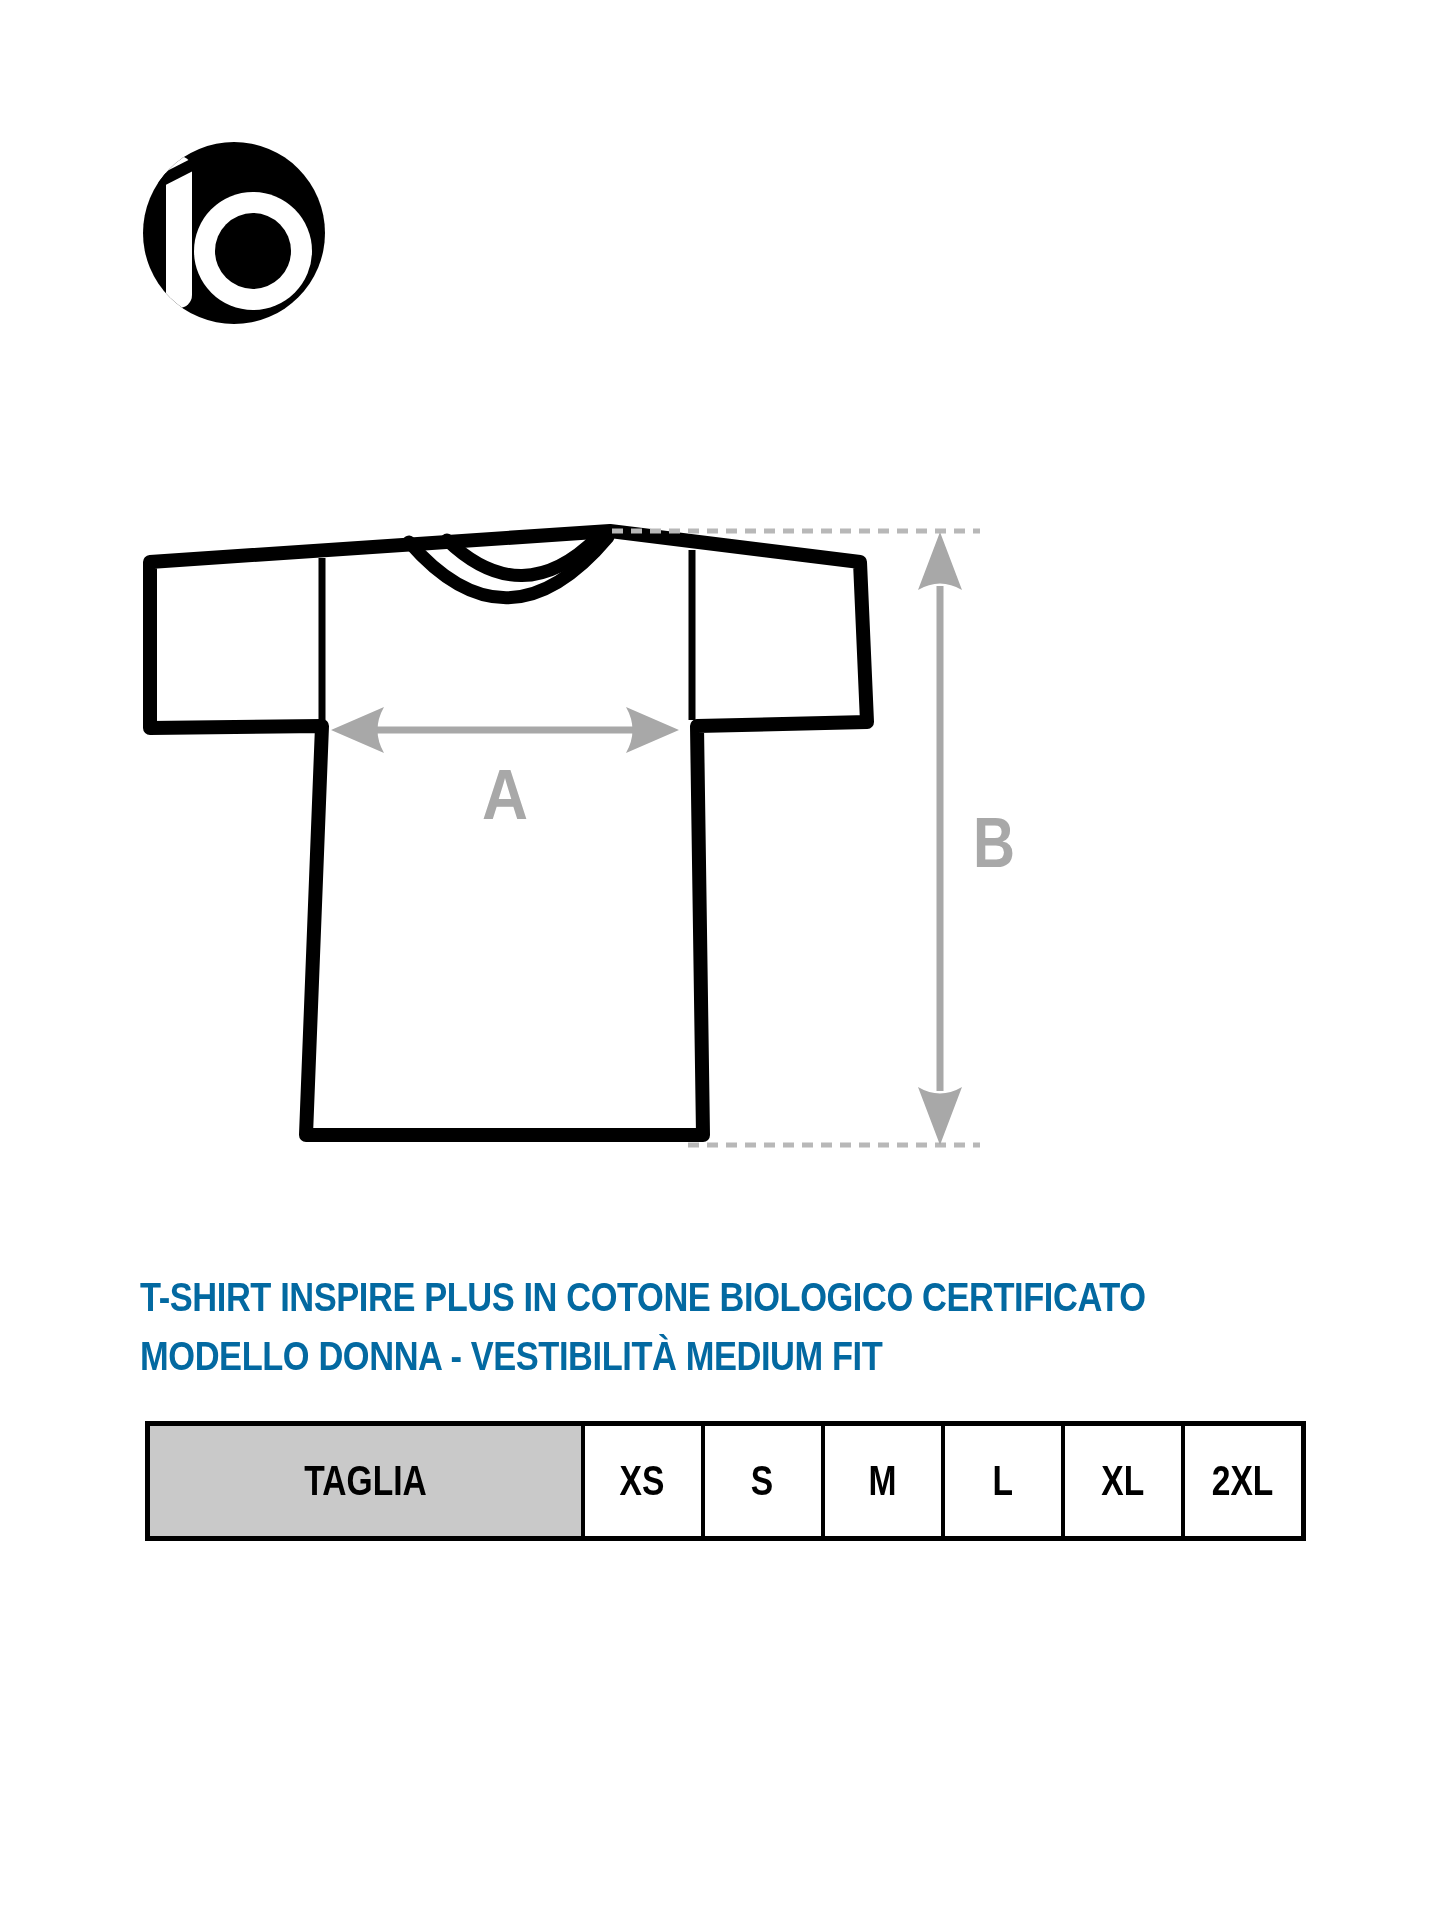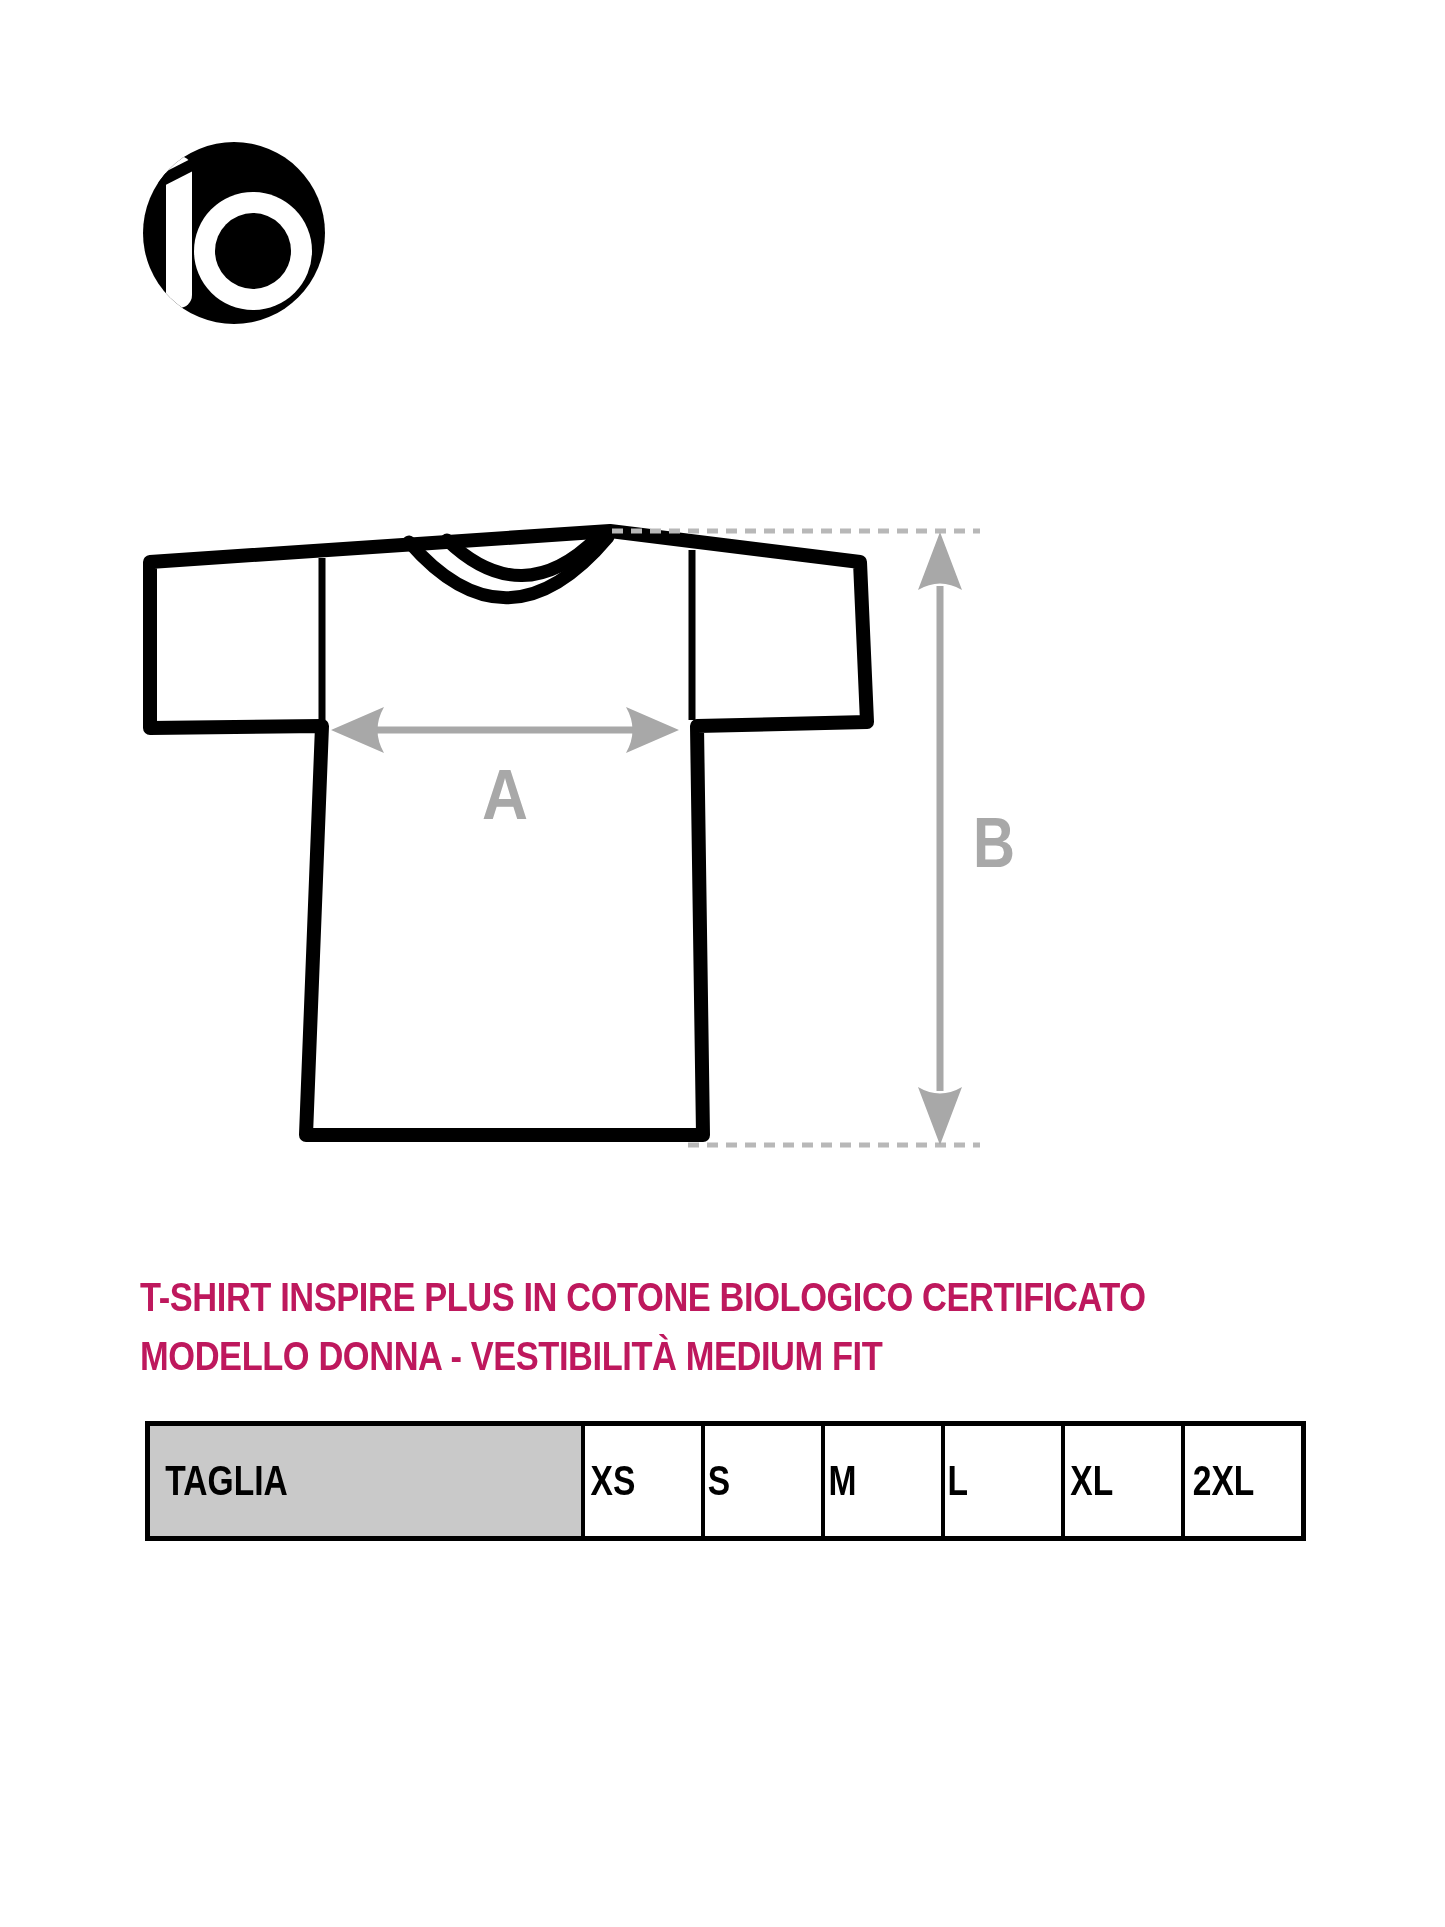--- a/index.html
+++ b/index.html
@@ -11,34 +11,34 @@
   .logo{position:absolute;left:143px;top:142px;width:182px;height:182px;}
   
   .diagram{position:absolute;left:0;top:0;width:1445px;height:1927px;}
   .diagram text{
     font-family:"Liberation Sans", sans-serif;
     font-weight:bold;
   }
   
   .title{
     position:absolute;left:140px;top:1268px;
-    font-size:41px;font-weight:bold;color:#be185d;
+    font-size:41px;font-weight:bold;color:#0369a1;
     line-height:59px;white-space:nowrap;letter-spacing:-0.5px;
   }
   .title .cond{display:inline-block;transform:scaleX(0.84);transform-origin:0 50%;}
   
   .size-table{
     position:absolute;left:145px;top:1421px;
     border-collapse:collapse;table-layout:fixed;
     width:1156px;
   }
   .size-table td{
     border:4px solid #000;
     border-top-width:5px;border-bottom-width:5px;
-    vertical-align:middle;
+    text-align:center;vertical-align:middle;
     font-size:42px;font-weight:bold;color:#000;
     padding:0;background:#fff;
   }
   .size-table{border:5px solid #000;}
   .size-table tr.r-head td{height:110px;}
   .size-table tr.r-a td{height:112px;}
   .size-table tr.r-b td{height:113px;}
   .size-table td.gray{background:#c9c9c9;}
   .size-table .cond{display:inline-block;transform:scaleX(0.8);transform-origin:50% 50%;white-space:nowrap;}
 </style>

